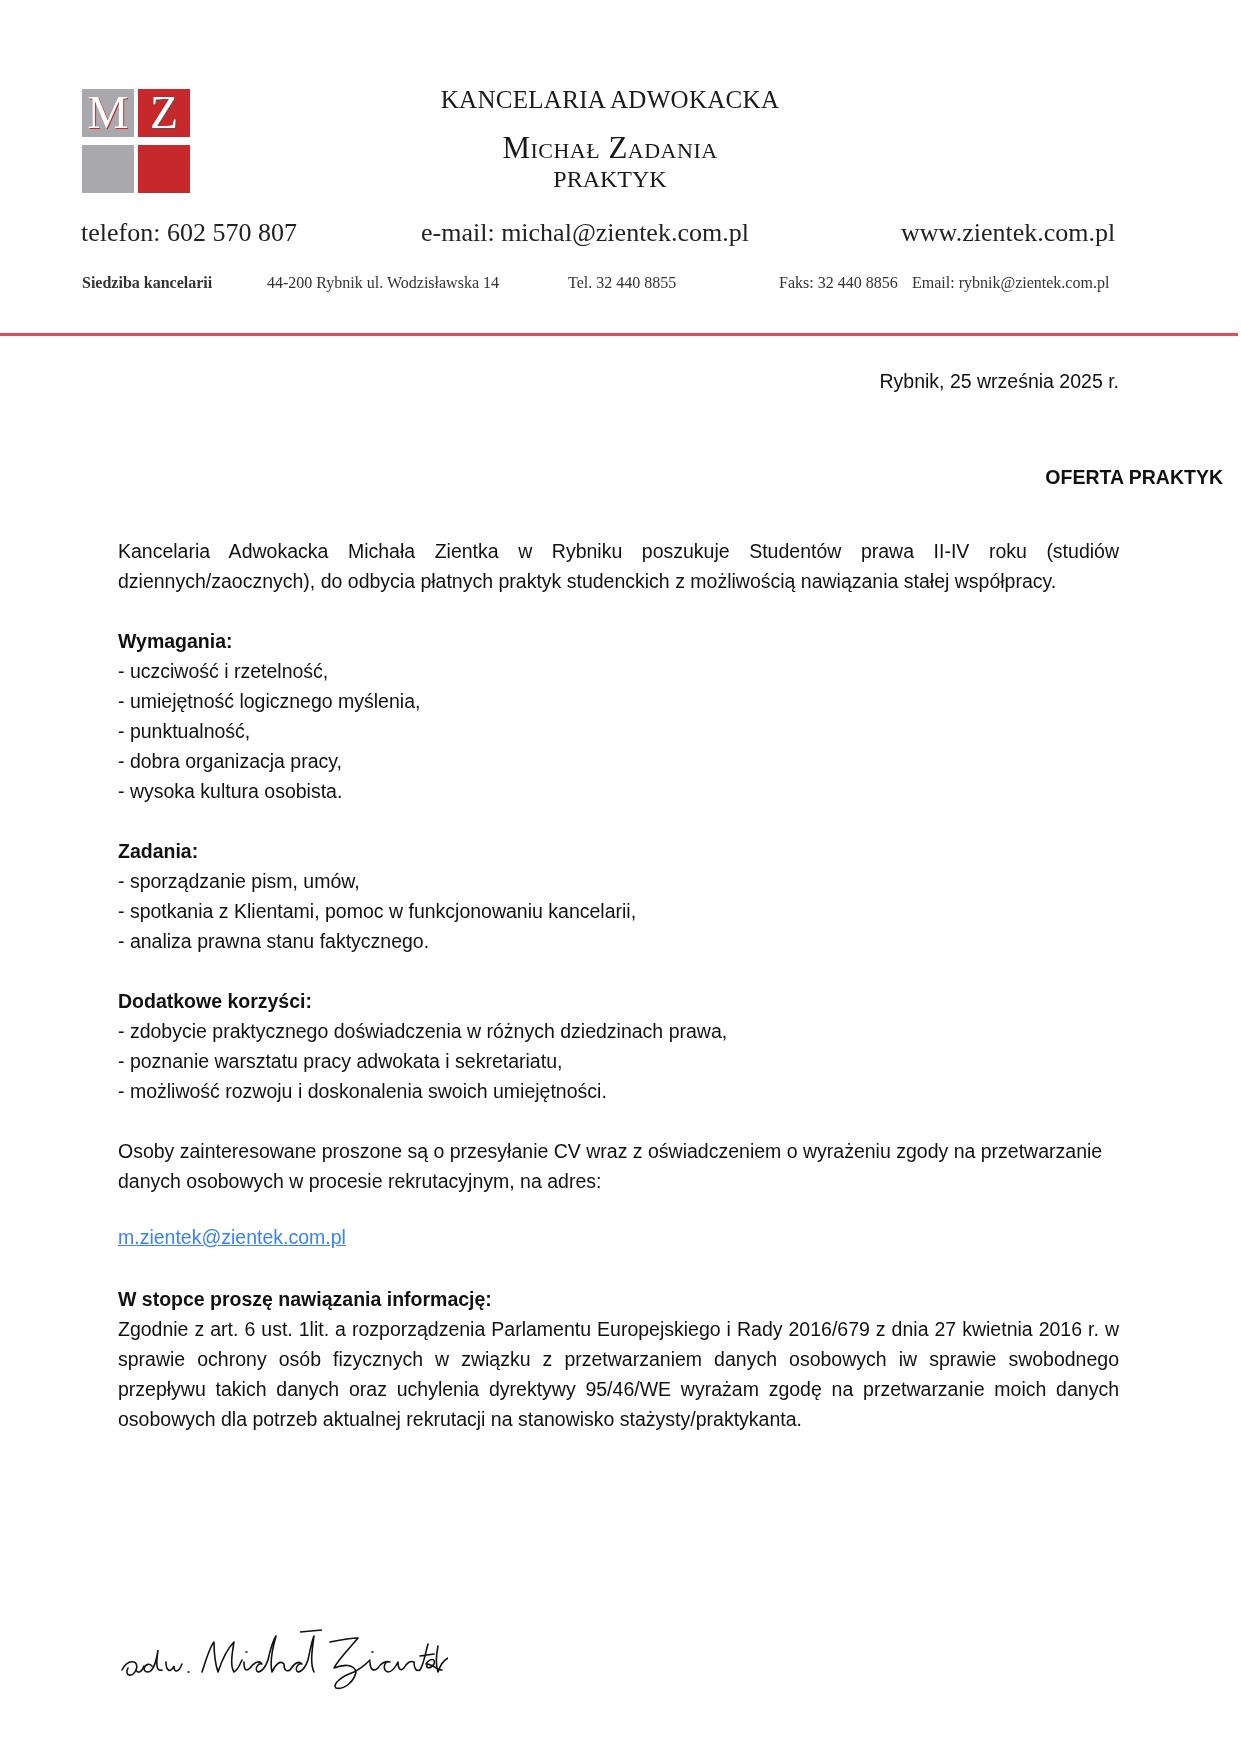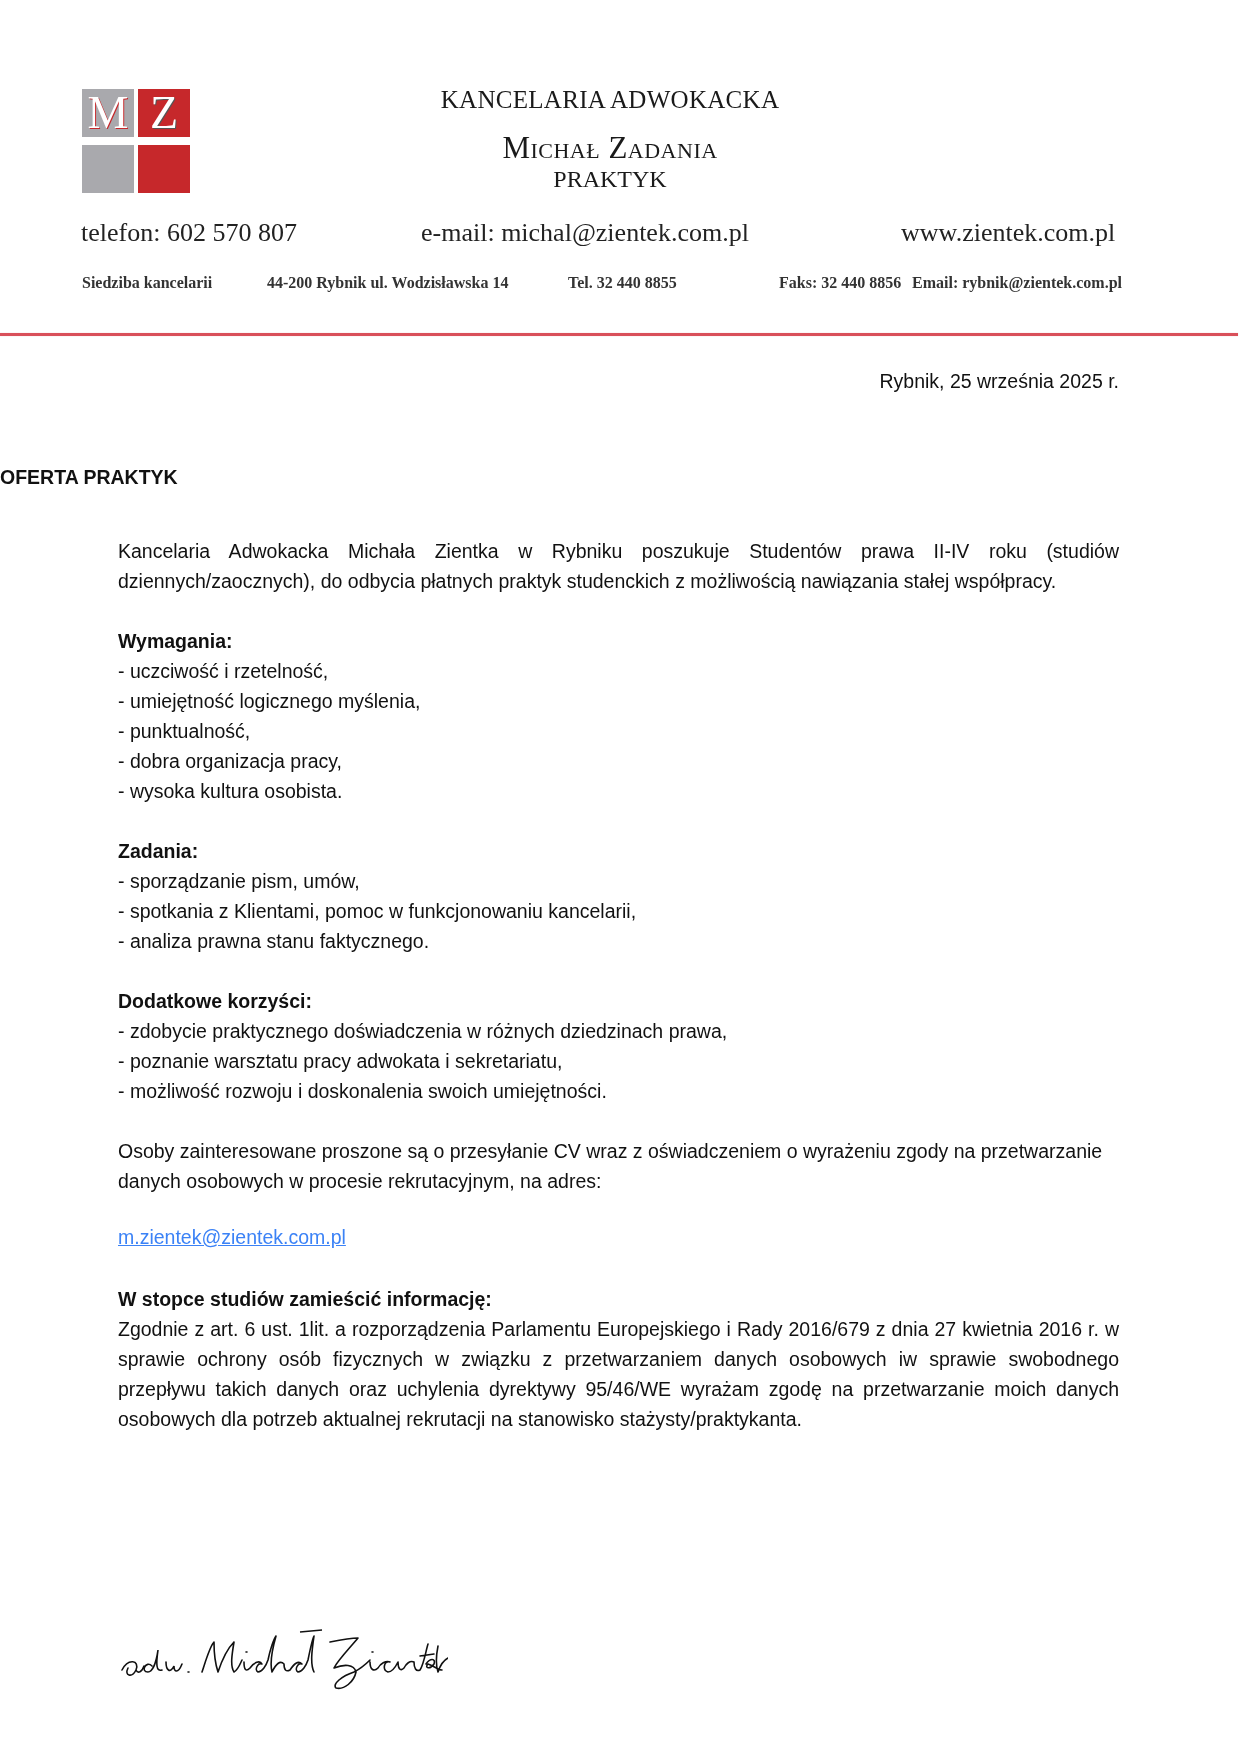--- a/index.html
+++ b/index.html
@@ -19,32 +19,32 @@
   .firm { position:absolute; left:380px; width:460px; text-align:center; font-family:"Liberation Serif", serif; color:#1a1a1a; }
   .firm1 { top:86px; font-size:25px; letter-spacing:0.3px; }
   .firm2 { top:130px; font-size:31px; font-variant:small-caps; letter-spacing:0.5px; }
   .firm3 { top:166px; font-size:24px; }
 
   .contact { position:absolute; top:218px; font-family:"Liberation Serif", serif; font-size:26px; color:#222;text-align:right; }
   .c-phone { left:81px; }
   .c-mail { left:421px; }
   .c-www { left:901px; }
 
-  .addr { position:absolute; top:274px; font-family:"Liberation Serif", serif; font-size:16px; color:#333;font-weight:bold; }
+  .addr { position:absolute; top:274px; font-family:"Liberation Serif", serif; font-size:16px; color:#333; }
   .a1 { left:82px; font-weight:bold; }
   .a2 { left:267px; }
   .a3 { left:568px; }
   .a4 { left:735px;margin-left:44px; }
   .a5 { left:912px; }
 
   .rule { position:absolute; left:0; top:333px; width:1238px; height:3px; background:#d9505a; box-shadow:0 0 1px #e8a0a5; }
 
   .doc { position:absolute; left:118px; width:1001px; font-family:"Liberation Sans", "DejaVu Sans", sans-serif; font-size:19.5px; line-height:30px; color:#111; }
   .date { position:absolute; top:370px; right:122px; font-family:"Liberation Sans", sans-serif; font-size:19.5px; }
-  .title { position:absolute; top:466px; left:0; width:1223px; text-align:left; font-family:"Liberation Sans", sans-serif; font-size:19.5px; font-weight:bold; }
+  .title { position:absolute; top:466px; left:0; width:1223px; text-align:right; font-family:"Liberation Sans", sans-serif; font-size:19.5px; font-weight:bold; }
   .justify { text-align:justify; text-align-last:left; }
   .bold { font-weight:bold; }
   .p { margin:0; }
   .link { color:#3b82f6; text-decoration:underline; cursor:pointer; }
   ul.dash { list-style:none; margin:0; padding:0; }
   ul.dash li::before { content:"- "; }
 
   .sig { position:absolute; left:118px; top:1620px; }
 </style>
 </head>
@@ -107,21 +107,21 @@
     <li>możliwość rozwoju i doskonalenia swoich umiejętności.</li>
   </ul>
 
   <div style="height:30px"></div>
   <p class="p">Osoby zainteresowane proszone są o przesyłanie CV wraz z oświadczeniem o wyrażeniu zgody na przetwarzanie danych osobowych w procesie rekrutacyjnym, na adres:</p>
 
   <div style="height:26px"></div>
   <div><a class="link">m.zientek@zientek.com.pl</a></div>
 
   <div style="height:32px"></div>
-  <div class="bold">W stopce studiów zamieścić informację:</div>
+  <div class="bold">W stopce proszę nawiązania informację:</div>
   <p class="p justify">Zgodnie z art. 6 ust. 1lit. a rozporządzenia Parlamentu Europejskiego i Rady 2016/679 z dnia 27 kwietnia 2016 r. w sprawie ochrony osób fizycznych w związku z przetwarzaniem danych osobowych iw sprawie swobodnego przepływu takich danych oraz uchylenia dyrektywy 95/46/WE wyrażam zgodę na przetwarzanie moich danych osobowych dla potrzeb aktualnej rekrutacji na stanowisko stażysty/praktykanta.</p>
 </div>
 
 <div class="sig">
   <svg width="330" height="75" viewBox="0 0 330 75">
     <path d="M4 50 C10 38 22 40 18 50 C14 58 6 56 10 48 M18 50 C20 54 24 52 26 46 M34 46 C28 40 22 52 30 52 C34 52 38 44 40 30 C38 44 38 52 44 50 M48 42 C48 50 52 54 56 46 C56 52 60 54 64 44 M70 52 l1 0" fill="none" stroke="#111" stroke-width="1.6" stroke-linecap="round"></path>
     <path d="M84 52 C88 40 92 26 96 22 C96 34 98 46 100 52 C104 40 110 28 116 22 C114 34 112 46 116 52 C120 50 122 44 124 40 M128 32 l1 0 M126 42 C126 50 128 52 132 48 C136 42 142 40 144 44 C140 42 136 50 140 52 C144 52 148 46 150 40 C152 30 156 18 158 16 C154 30 152 44 154 52 C158 44 162 40 166 44 C166 50 168 52 172 50 C176 44 180 40 184 44 C180 42 176 50 180 52 C184 52 188 46 190 40 C192 30 194 20 196 16 C194 30 192 44 196 52" fill="none" stroke="#111" stroke-width="1.6" stroke-linecap="round" stroke-linejoin="round"></path>
     <path d="M182 12 L204 10" fill="none" stroke="#111" stroke-width="1.5"></path>
     <path d="M212 22 C222 20 232 18 240 18 C230 30 220 40 216 48 C226 44 236 44 238 52 C236 62 226 70 218 68 C214 64 224 56 236 52 C244 48 248 44 252 40 M254 32 l1 0 M252 42 C252 50 256 52 260 48 C262 44 268 40 272 42 C266 40 264 50 270 52 C274 52 278 46 280 42 C280 48 282 52 286 48 C288 44 292 40 296 42 C296 48 298 52 302 50 C306 44 308 30 310 24 M302 36 L316 34 M308 44 C312 38 318 38 316 44 C312 50 306 48 310 44 C316 46 320 50 324 50 M320 26 C318 36 318 46 320 52 C322 46 326 40 330 38" fill="none" stroke="#111" stroke-width="1.6" stroke-linecap="round" stroke-linejoin="round"></path>
   </svg>

